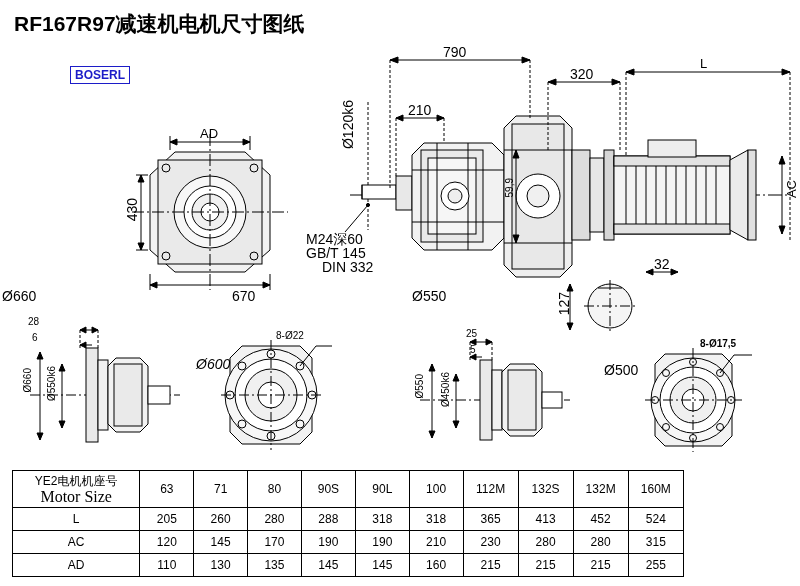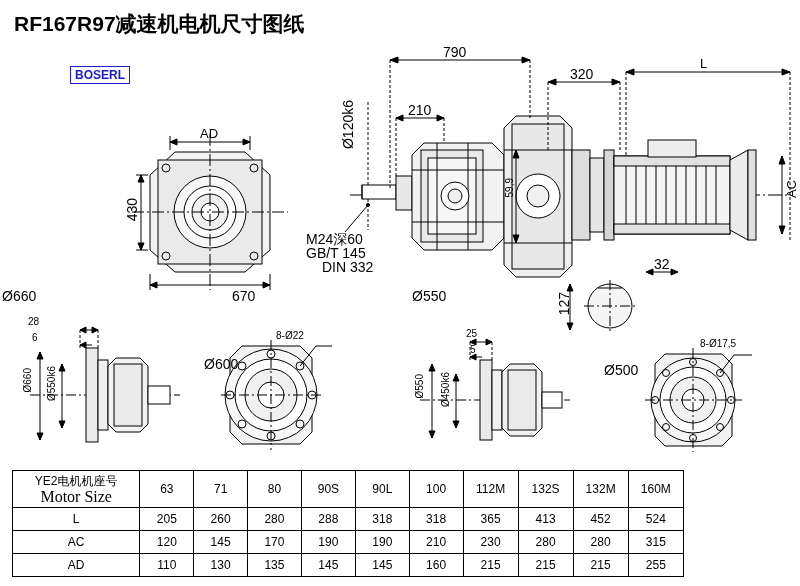--- a/index.html
+++ b/index.html
@@ -286,29 +286,29 @@
   <div class="lbl" style="left:2px;top:288px;">Ø660</div>
   <div class="lbl" style="left:412px;top:288px;">Ø550</div>
 
   <div class="lbl" style="left:654px;top:256px;">32</div>
   <div class="lbl vert" style="left:556px;top:292px;">127</div>
 
   <div class="lbl s" style="left:28px;top:316px;">28</div>
   <div class="lbl s" style="left:32px;top:332px;">6</div>
   <div class="lbl vert" style="left:22px;top:368px;font-size:10px;">Ø660</div>
   <div class="lbl vert" style="left:46px;top:366px;font-size:10px;">Ø550k6</div>
-  <div class="lbl" style="left:204px;top:356px;">Ø600</div>
+  <div class="lbl" style="left:196px;top:356px;font-style:italic;">Ø600</div>
   <div class="lbl s" style="left:276px;top:330px;">8-Ø22</div>
 
   <div class="lbl s" style="left:466px;top:328px;">25</div>
   <div class="lbl s" style="left:470px;top:344px;">5</div>
   <div class="lbl vert" style="left:414px;top:374px;font-size:10px;">Ø550</div>
   <div class="lbl vert" style="left:440px;top:372px;font-size:10px;">Ø450k6</div>
   <div class="lbl" style="left:604px;top:362px;">Ø500</div>
-  <div class="lbl s" style="left:700px;top:338px;">8-Ø17,5</div>
+  <div class="lbl s" style="left:700px;top:338px;font-weight:bold;">8-Ø17,5</div>
 
   <div style="position:absolute;left:306px;top:232px;">
     <div class="lbl" style="position:relative;left:0;top:0;line-height:14px;">M24深60</div>
     <div class="lbl" style="position:relative;left:0;top:0;line-height:14px;">GB/T 145</div>
     <div class="lbl" style="position:relative;left:16px;top:0;line-height:14px;">DIN 332</div>
   </div>
 
   <table class="spec">
     <tbody>
       <tr class="head">

